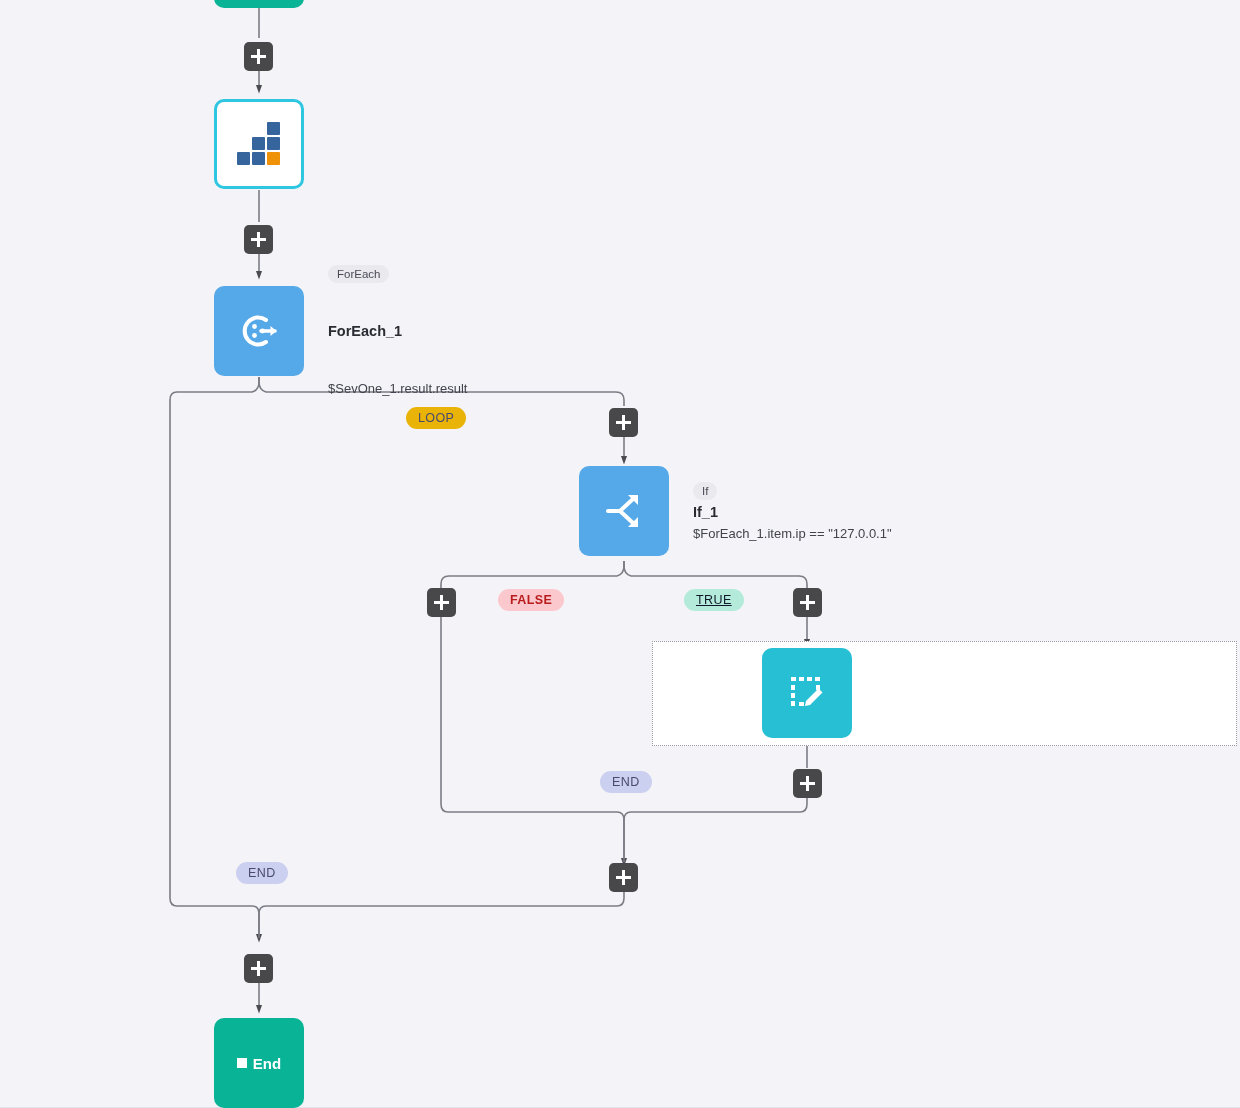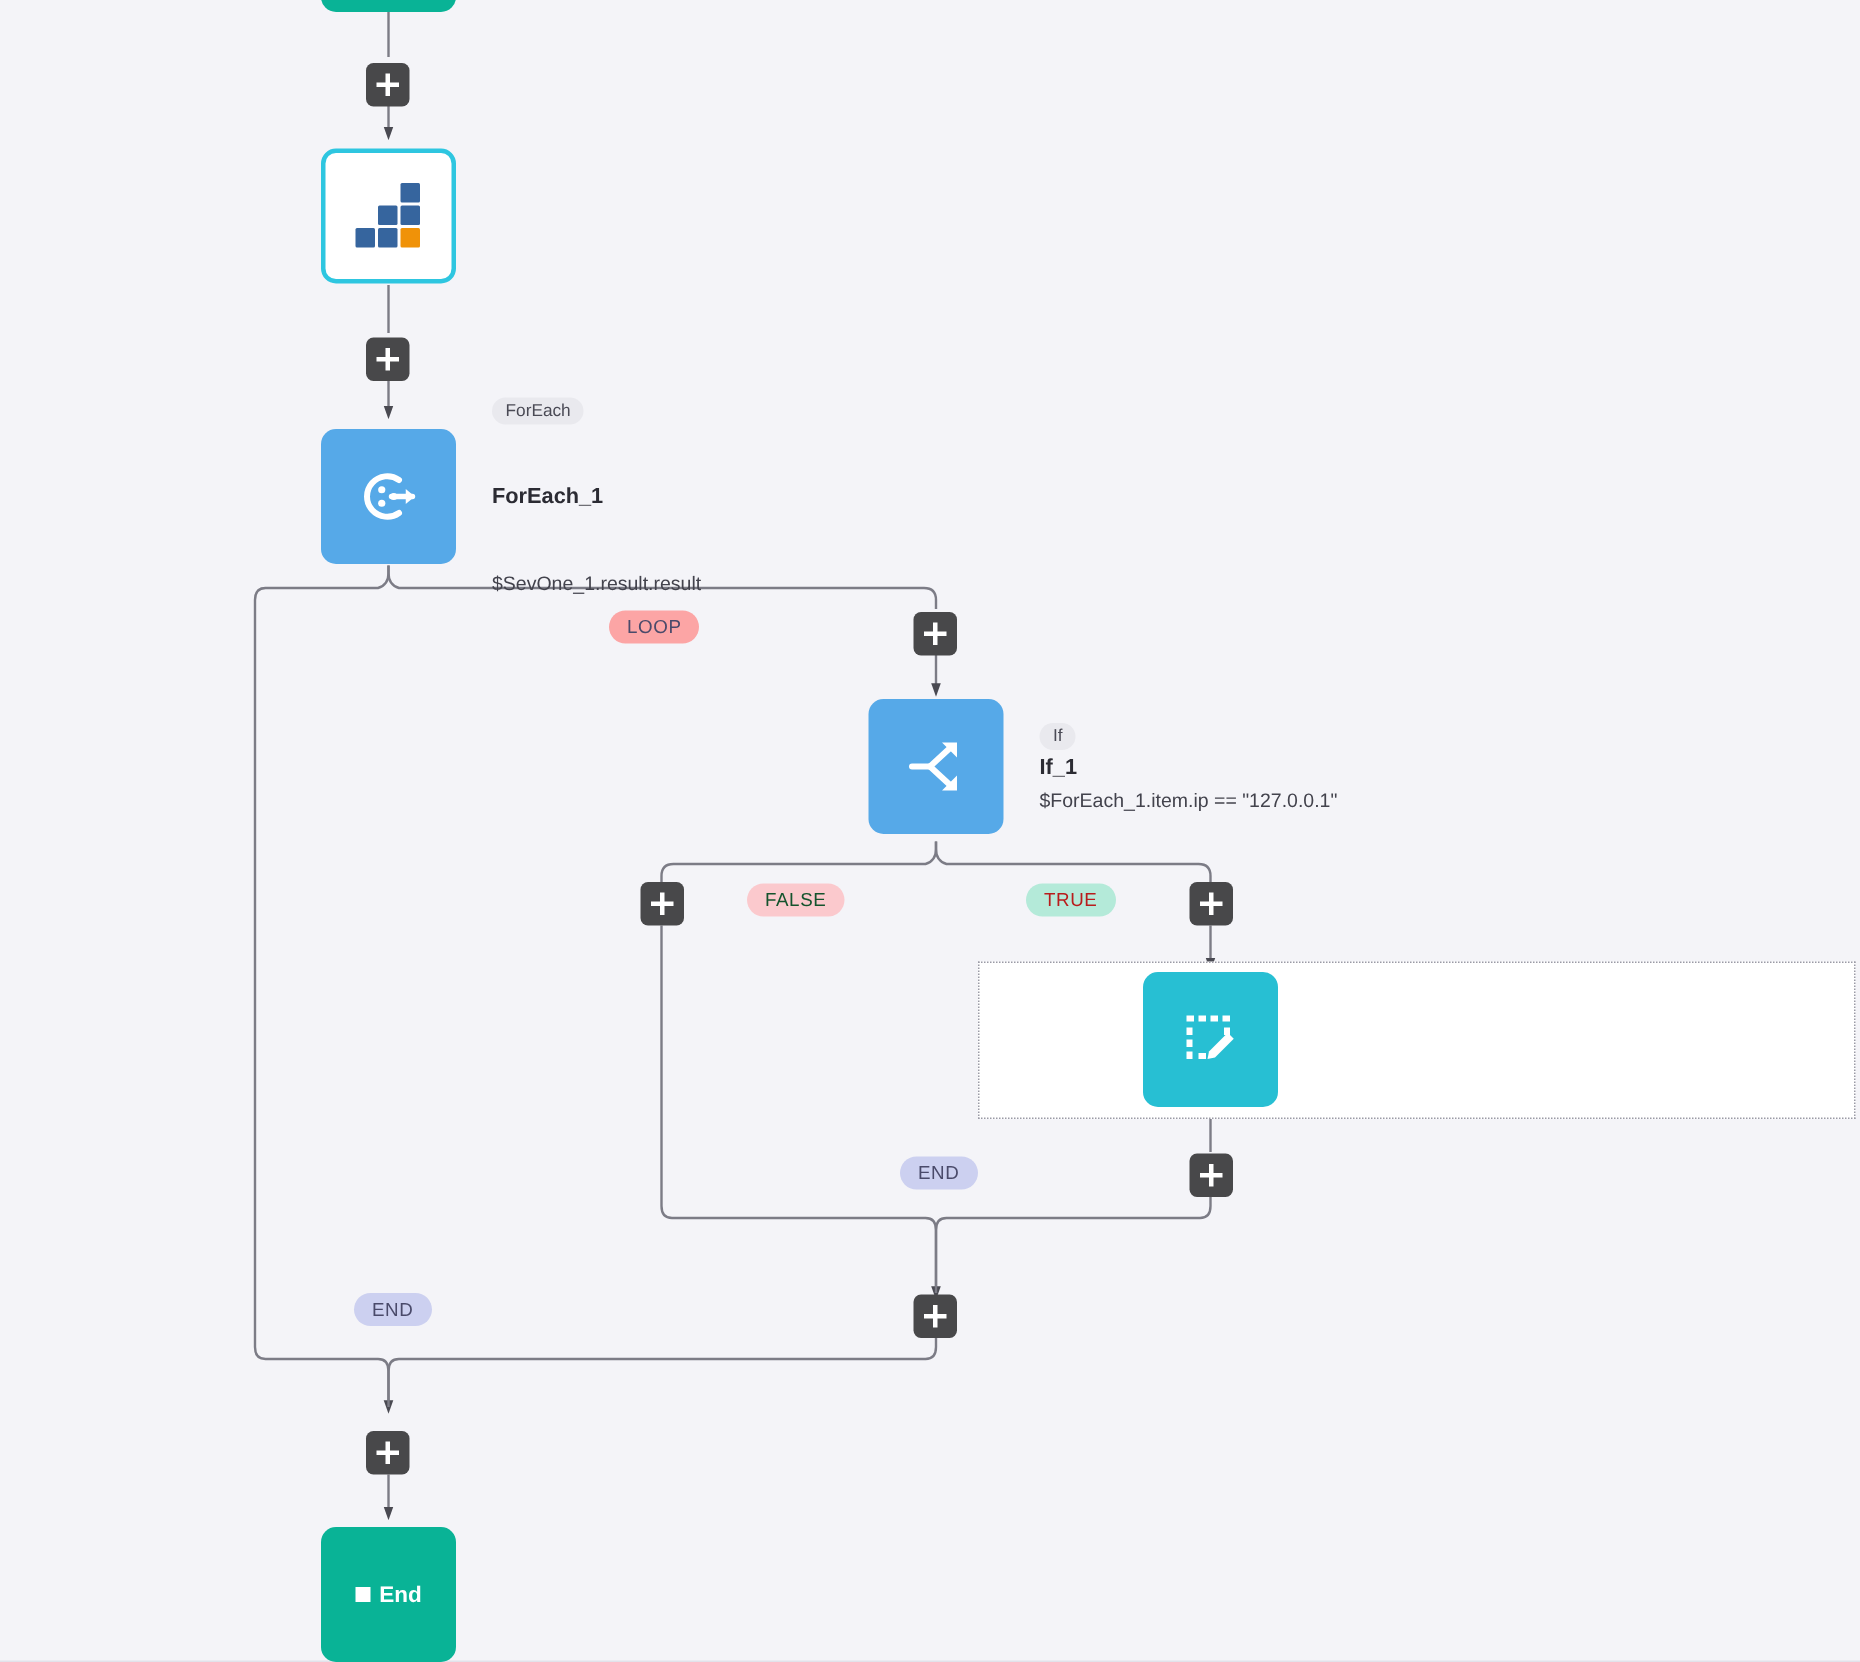--- a/index.html
+++ b/index.html
@@ -103,24 +103,24 @@
   
   .badge {
     position: absolute;
     font-size: 12.5px;
     letter-spacing: 0.4px;
     border-radius: 11px;
     padding: 3px 12px;
     line-height: 16px;
     white-space: nowrap;
   }
-  .badge-loop { background: #fca5a5; color: #4a4a6a; }
+  .badge-loop { background: #eab308; color: #4a4a6a; }
   .badge-end  { background: #ccd0f0; color: #4a4a6a; }
-  .badge-true { background: #b4ead9; color: #b91c1c; }
-  .badge-false{ background: #fbc9cd; color: #14532d; }
+  .badge-true { background: #b4ead9; color: #0f172a; text-decoration: underline; }
+  .badge-false{ background: #fbc9cd; color: #b91c1c; font-weight: bold; }
 
   
   .group-box {
     position: absolute;
     background: #ffffff;
     border: 1px dotted #9a9aa5;
   }
 
   
   .icon-sevone {

